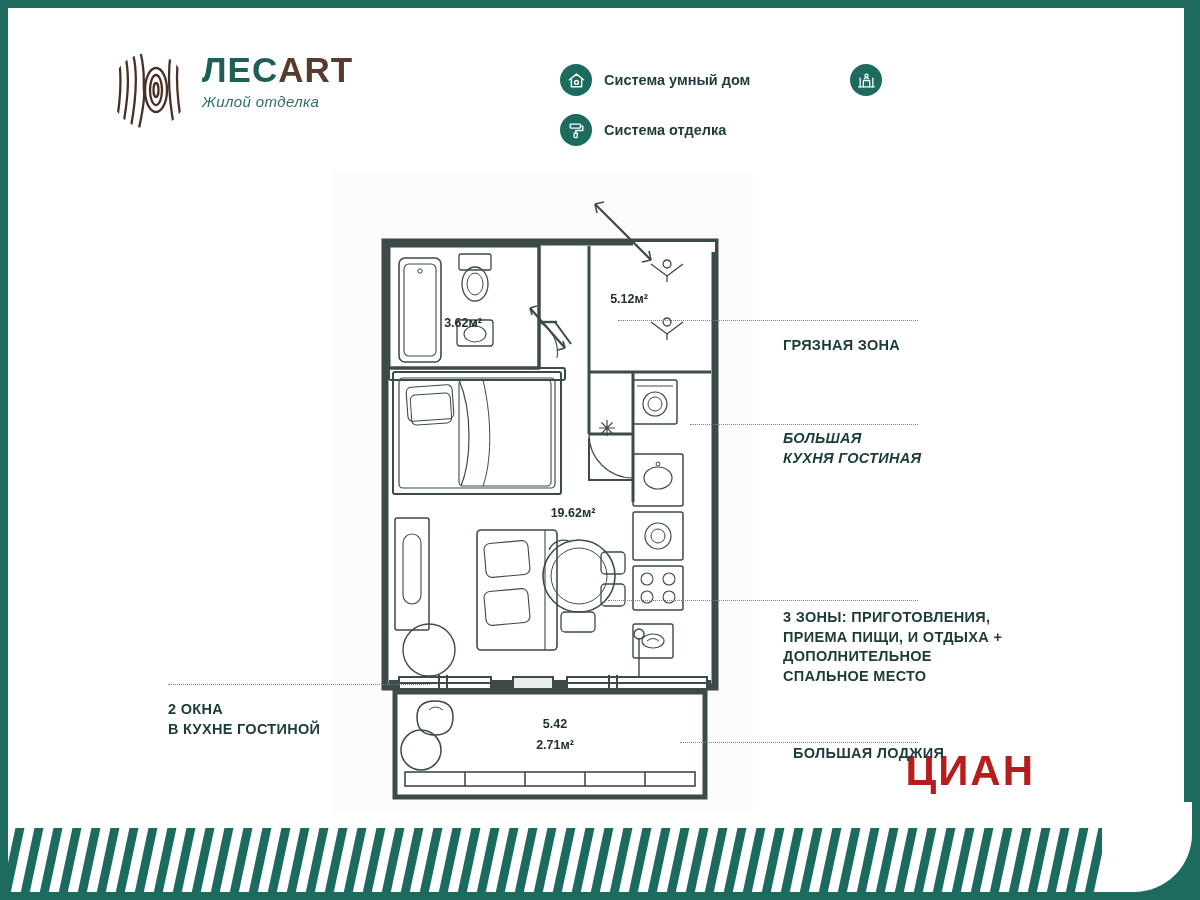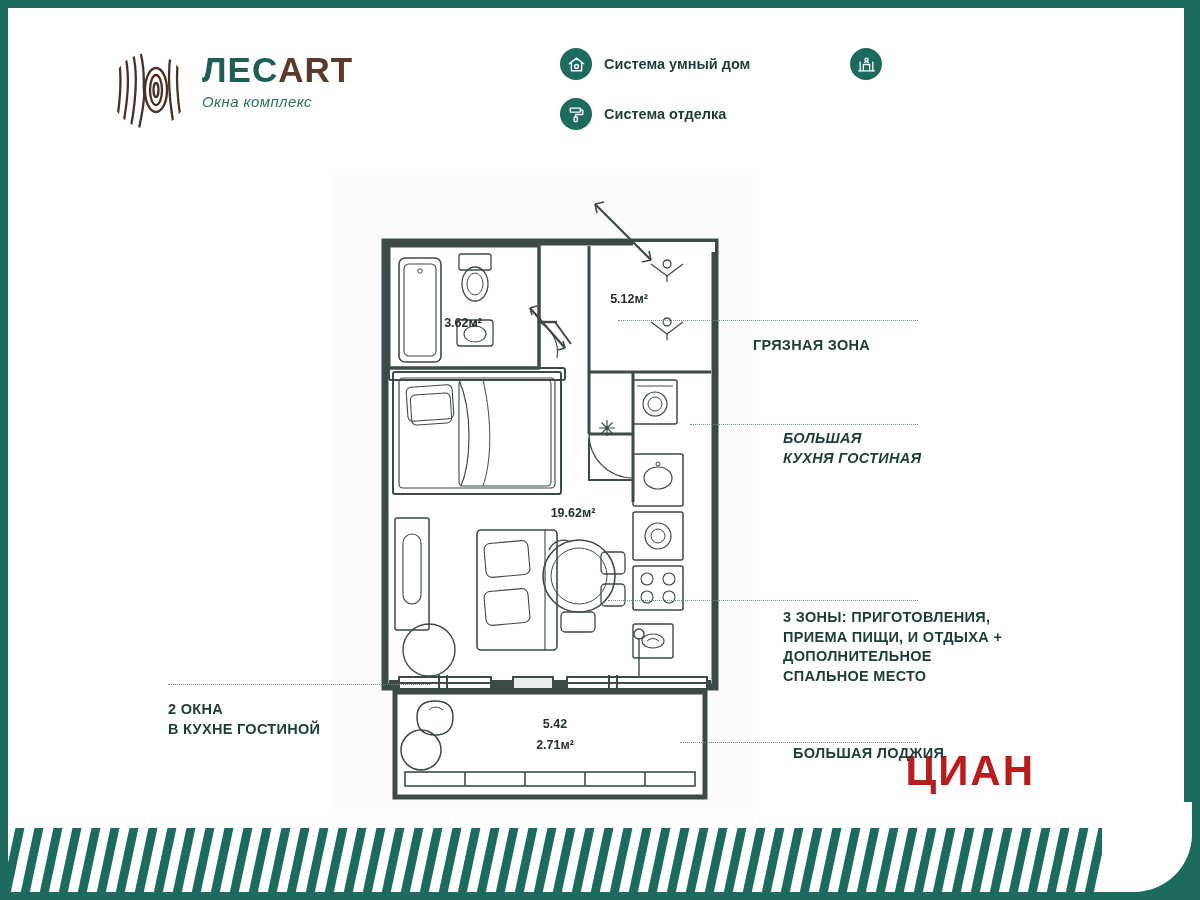--- a/index.html
+++ b/index.html
@@ -72,21 +72,21 @@
     color: #1d5f55;
   }
   .logo-title .accent { color: #5b3a2e; }
   .logo-sub {
     margin-top: 7px;
     font-size: 15px; color: #2f6f64; letter-spacing: 0.4px;
     font-style: italic;
   }
 
   .features {
-    position: absolute; left: 560px; top: 48px;
+    position: absolute; left: 560px; top: 64px;
     display: grid;
     grid-template-columns: 280px 320px;
     grid-row-gap: 18px;
     grid-column-gap: 10px;
   }
   .feature { display: flex; align-items: center; gap: 12px; }
   .feat-icon {
     width: 32px; height: 32px; border-radius: 50%;
     background: #1d6b5f; color: #fff;
     display: flex; align-items: center; justify-content: center;
@@ -221,21 +221,21 @@
             <ellipse cx="46" cy="38" rx="6" ry="15"></ellipse>
             <ellipse cx="46" cy="38" rx="11" ry="22"></ellipse>
             <ellipse cx="46" cy="38" rx="2.5" ry="7"></ellipse>
           </g>
         </g>
         <circle cx="39" cy="39" r="38" fill="none" stroke="#ffffff" stroke-width="0"></circle>
       </svg>
     </div>
     <div class="logo-text">
       <div class="logo-title"><span>ЛЕС</span><span class="accent">ART</span></div>
-      <div class="logo-sub">Окна комплекс</div>
+      <div class="logo-sub">Жилой отделка</div>
     </div>
   </div>
 
   <div class="features">
 
     <div class="feature">
       <span class="feat-icon">
         <svg width="19" height="19" viewBox="0 0 24 24" fill="none" stroke="#ffffff" stroke-width="1.8" stroke-linecap="round" stroke-linejoin="round">
           <path d="M3 11 L12 4 L21 11"></path>
             <path d="M5.5 10.5 V20 H18.5 V10.5"></path>
@@ -429,21 +429,21 @@
 </div>
 
 <div class="watermark">ЦИАН</div>
 
 <div class="leader" style="left:618px; top:320px; width:300px;"></div>
 <div class="leader" style="left:690px; top:424px; width:228px;"></div>
 <div class="leader" style="left:608px; top:600px; width:310px;"></div>
 <div class="leader" style="left:680px; top:742px; width:238px;"></div>
 <div class="leader" style="left:168px; top:684px; width:262px;"></div>
 
-<div class="callout" style="left:753px; top:336px;">ГРЯЗНАЯ ЗОНА</div>
+<div class="callout" style="left:783px; top:336px;">ГРЯЗНАЯ ЗОНА</div>
 <div class="callout" style="left:783px; top:429px;font-style:italic;">БОЛЬШАЯ
 КУХНЯ ГОСТИНАЯ</div>
 <div class="callout" style="left:783px; top:608px;">3 ЗОНЫ: ПРИГОТОВЛЕНИЯ,
 ПРИЕМА ПИЩИ, И ОТДЫХА +
 ДОПОЛНИТЕЛЬНОЕ
 СПАЛЬНОЕ МЕСТО</div>
 <div class="callout" style="left:783px; top:744px;margin-left:10px;">БОЛЬШАЯ ЛОДЖИЯ</div>
 <div class="callout" style="left:168px; top:700px;">2 ОКНА
 В КУХНЕ ГОСТИНОЙ</div>
 

